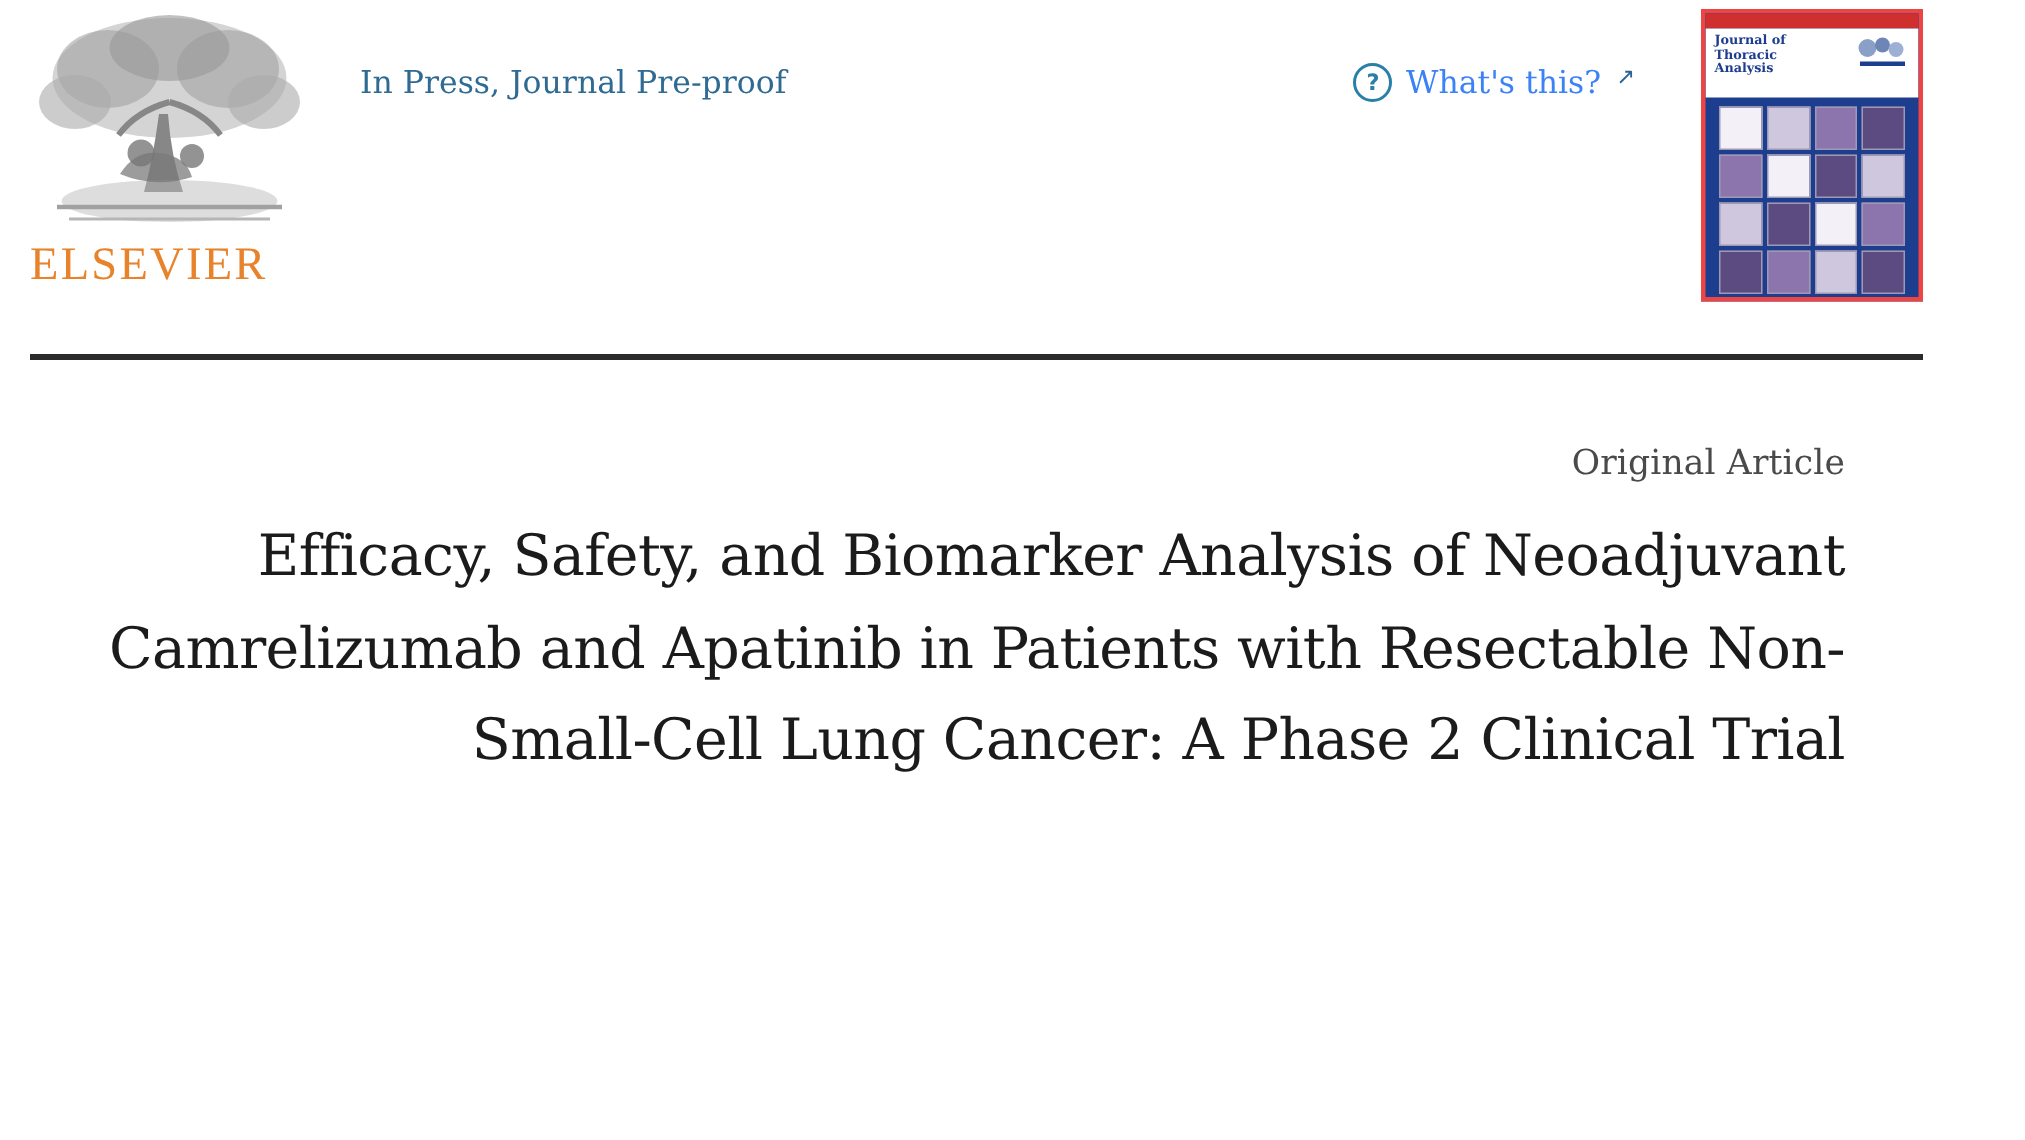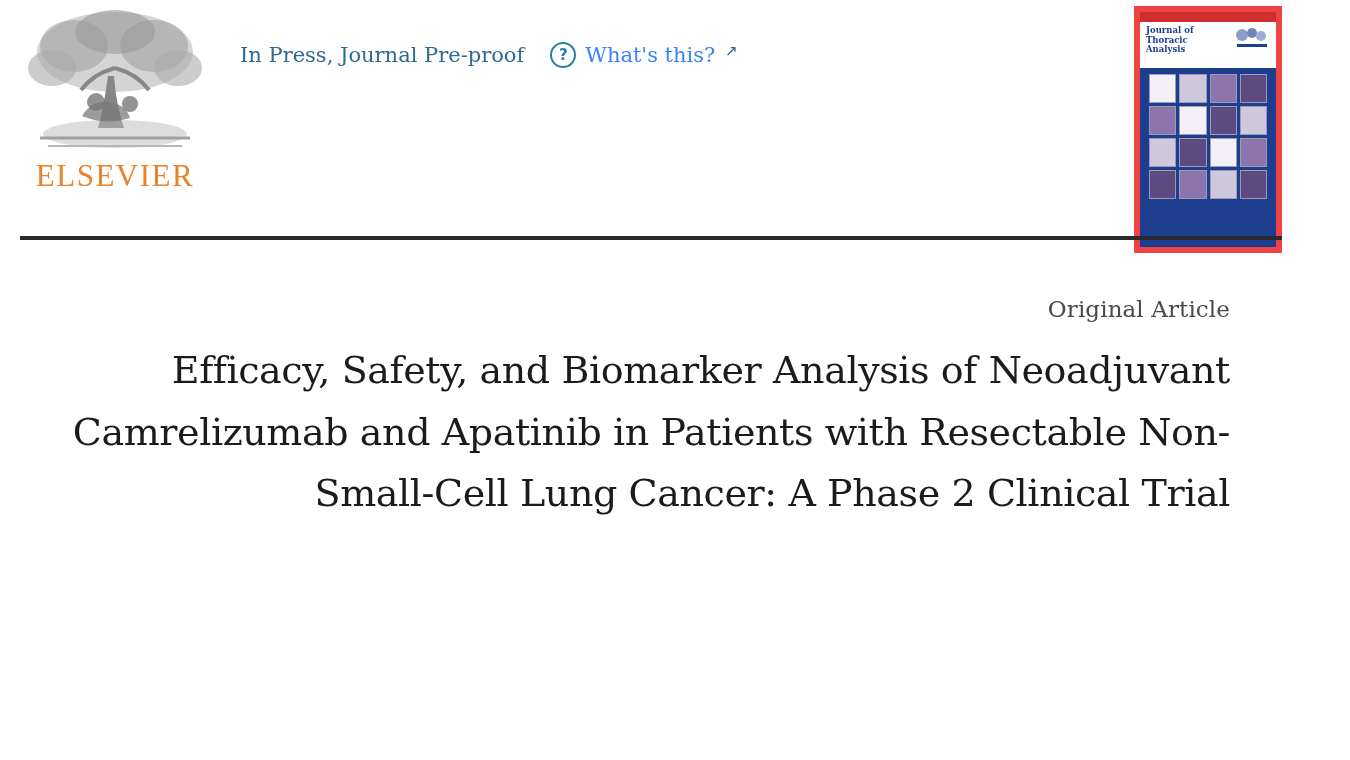--- a/index.html
+++ b/index.html
@@ -30,21 +30,20 @@
   }
 
   .publisher-logo {
     position: absolute;
     left: 20px;
     top: 6px;
     width: 190px;
     height: 200px;
     display: flex;
     flex-direction: column;
-    align-items: center;
     justify-content: flex-start;
   }
   .tree-mark {
     width: 186px;
     height: 158px;
     display: block;
   }
   .publisher-name {
     font-family: "Liberation Serif", serif;
     font-size: 31px;
@@ -74,21 +73,21 @@
     margin-top: 13px;
     font-family: "DejaVu Serif", serif;
     font-size: 23px;
     color: #3d3d3d;
     font-weight: 400;
   }
   .journal-status-row {
     margin-top: 14px;
     display: flex;
     align-items: center;
-    justify-content: flex-start;
+    justify-content: space-between;
     gap: 26px;
     font-family: "DejaVu Serif", serif;
     font-size: 21px;
     color: #2a6496;
   }
   .inpress-label {
     color: #2f6a93;
   }
   .whats-this {
     display: flex;
@@ -121,23 +120,23 @@
     margin-left: 1px;
     transform: translateY(-4px);
   }
 
   
   .cover {
     position: absolute;
     right: 68px;
     top: 6px;
     width: 148px;
-    height: 247px;
+    height: 195px;
     background: #1d3d8f;
-    border: 6px solid #ef4444;
+    border: 3px solid #ef4444;
     box-sizing: border-box;
     overflow: hidden;
   }
   .cover-topbar {
     height: 10px;
     background: #d02f2f;
     width: 100%;
   }
   .cover-head {
     background: #ffffff;

